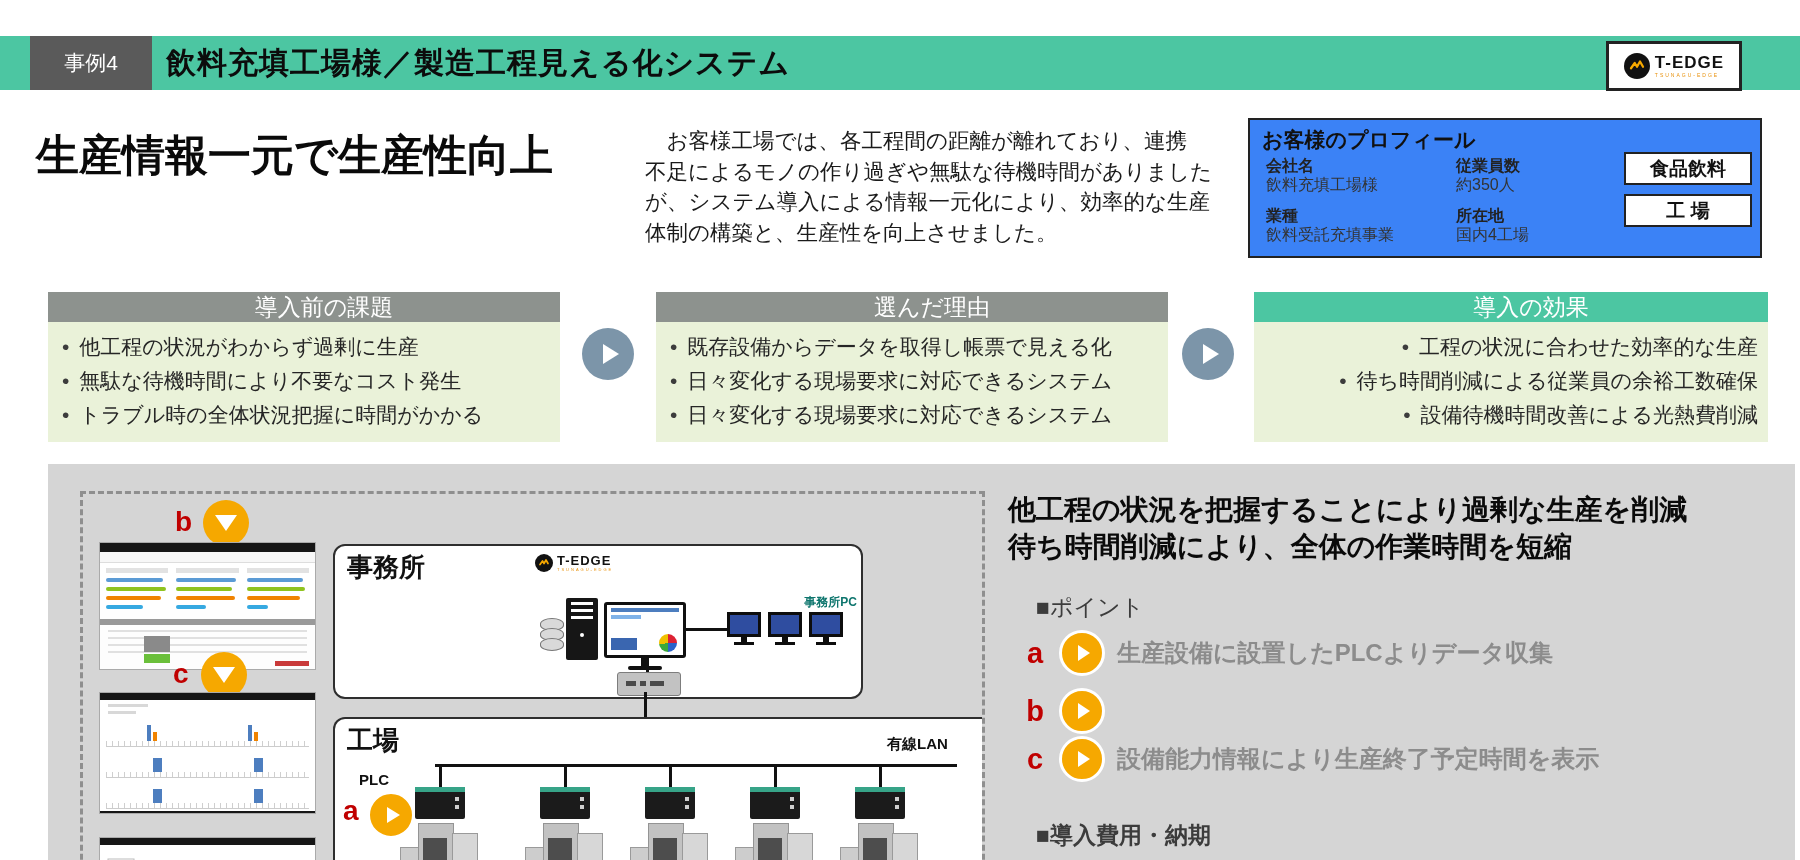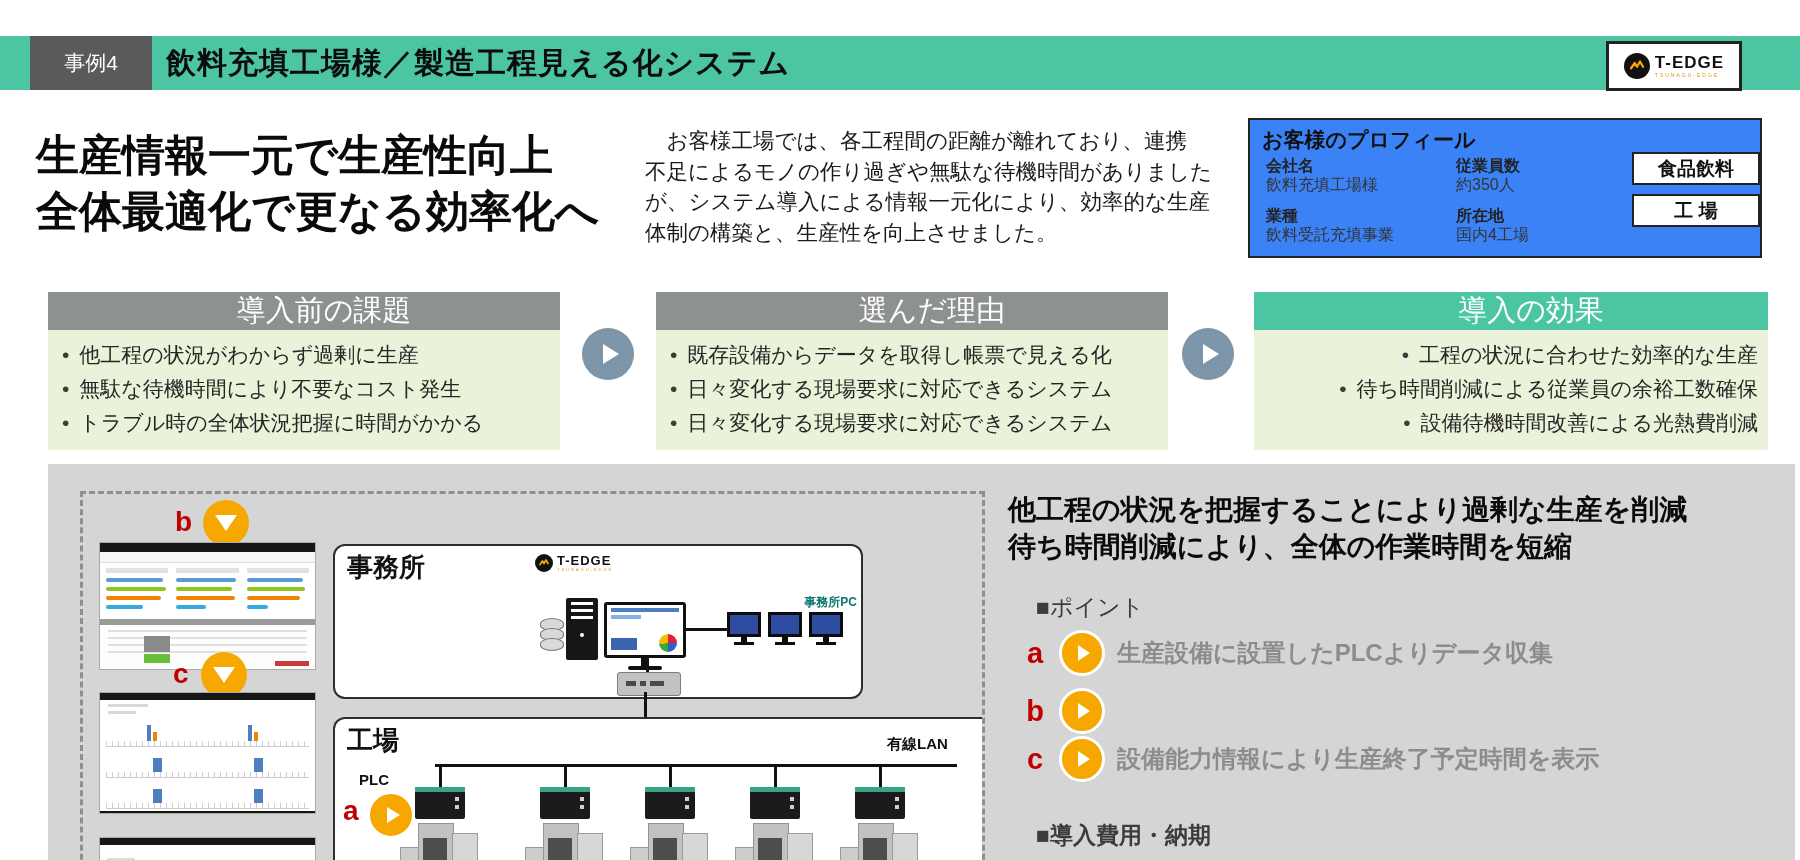--- a/index.html
+++ b/index.html
@@ -26,30 +26,30 @@
   
   .headline{position:absolute;left:36px;top:92px;font-size:43px;font-weight:900;line-height:1.3;letter-spacing:0px;color:#0a0a0a;}
   .paragraph{position:absolute;left:645px;top:90px;font-size:21.5px;line-height:1.43;color:#1a1a1a;}
   .paragraph span{display:block;white-space:nowrap;}
 
   .profile-box{position:absolute;left:1248px;top:82px;width:514px;height:140px;background:#3b82f6;border:2px solid #222;box-sizing:border-box;padding:6px 12px;}
   .profile-title{font-size:21px;font-weight:bold;color:#111;}
   .profile-grid{position:absolute;left:16px;top:36px;width:340px;display:grid;grid-template-columns:190px 150px;grid-row-gap:10px;}
   .pf-label{font-size:16px;font-weight:bold;color:#222;line-height:1.2;}
   .pf-value{font-size:16px;color:#333;line-height:1.3;}
-  .profile-tags{position:absolute;right:0;top:32px;display:flex;flex-direction:column;gap:9px;text-align:right;}
+  .profile-tags{position:absolute;right:8px;top:32px;display:flex;flex-direction:column;gap:9px;text-align:right;}
   .tag{width:128px;height:33px;border:2px solid #222;display:flex;align-items:center;justify-content:center;
     font-size:19px;font-weight:bold;color:#111;background:#fff;box-sizing:border-box;}
 
   
   .col{position:absolute;top:256px;}
   .col-1{left:48px;width:512px;}
   .col-2{left:656px;width:512px;}
   .col-3{left:1254px;width:514px;text-align:right;}
-  .col-header{height:38px;display:flex;align-items:center;justify-content:center;color:#fff;font-size:29px;padding-left:40px;}
+  .col-header{height:30px;display:flex;align-items:center;justify-content:center;color:#fff;font-size:23px;padding-left:40px;}
   .col-1 .col-header,.col-2 .col-header{background:#8d928e;}
   .col-3 .col-header{background:#4cc6a2;}
   .col-list{background:#eaf2d9;margin:0;padding:8px 10px 10px 14px;list-style:none;min-height:96px;}
   .col-list li{font-size:21px;color:#262626;line-height:1.62;white-space:nowrap;}
   .col-list li::before{content:"•";margin-right:10px;color:#3c3c3c;}
 
   .flow-arrow{position:absolute;top:292px;width:52px;height:52px;border-radius:50%;background:#7c95a9;
     display:flex;align-items:center;justify-content:center;}
   .flow-arrow-1{left:582px;}
   .flow-arrow-2{left:1182px;}
@@ -183,21 +183,20 @@
       </span>
       <span class="tedge-texts">
         <span class="tedge-name">T-EDGE</span>
         <span class="tedge-sub">TSUNAGU-EDGE</span>
       </span>
     </div>
   </div>
 
   <div class="headline">
     <div>生産情報一元で生産性向上</div>
-    <div>全体最適化で更なる効率化へ</div>
   </div>
 
   <div class="paragraph">
     <span>　お客様工場では、各工程間の距離が離れており、連携</span>
     <span>不足によるモノの作り過ぎや無駄な待機時間がありました</span>
     <span>が、システム導入による情報一元化により、効率的な生産</span>
     <span>体制の構築と、生産性を向上させました。</span>
   </div>
 
   <div class="profile-box">

